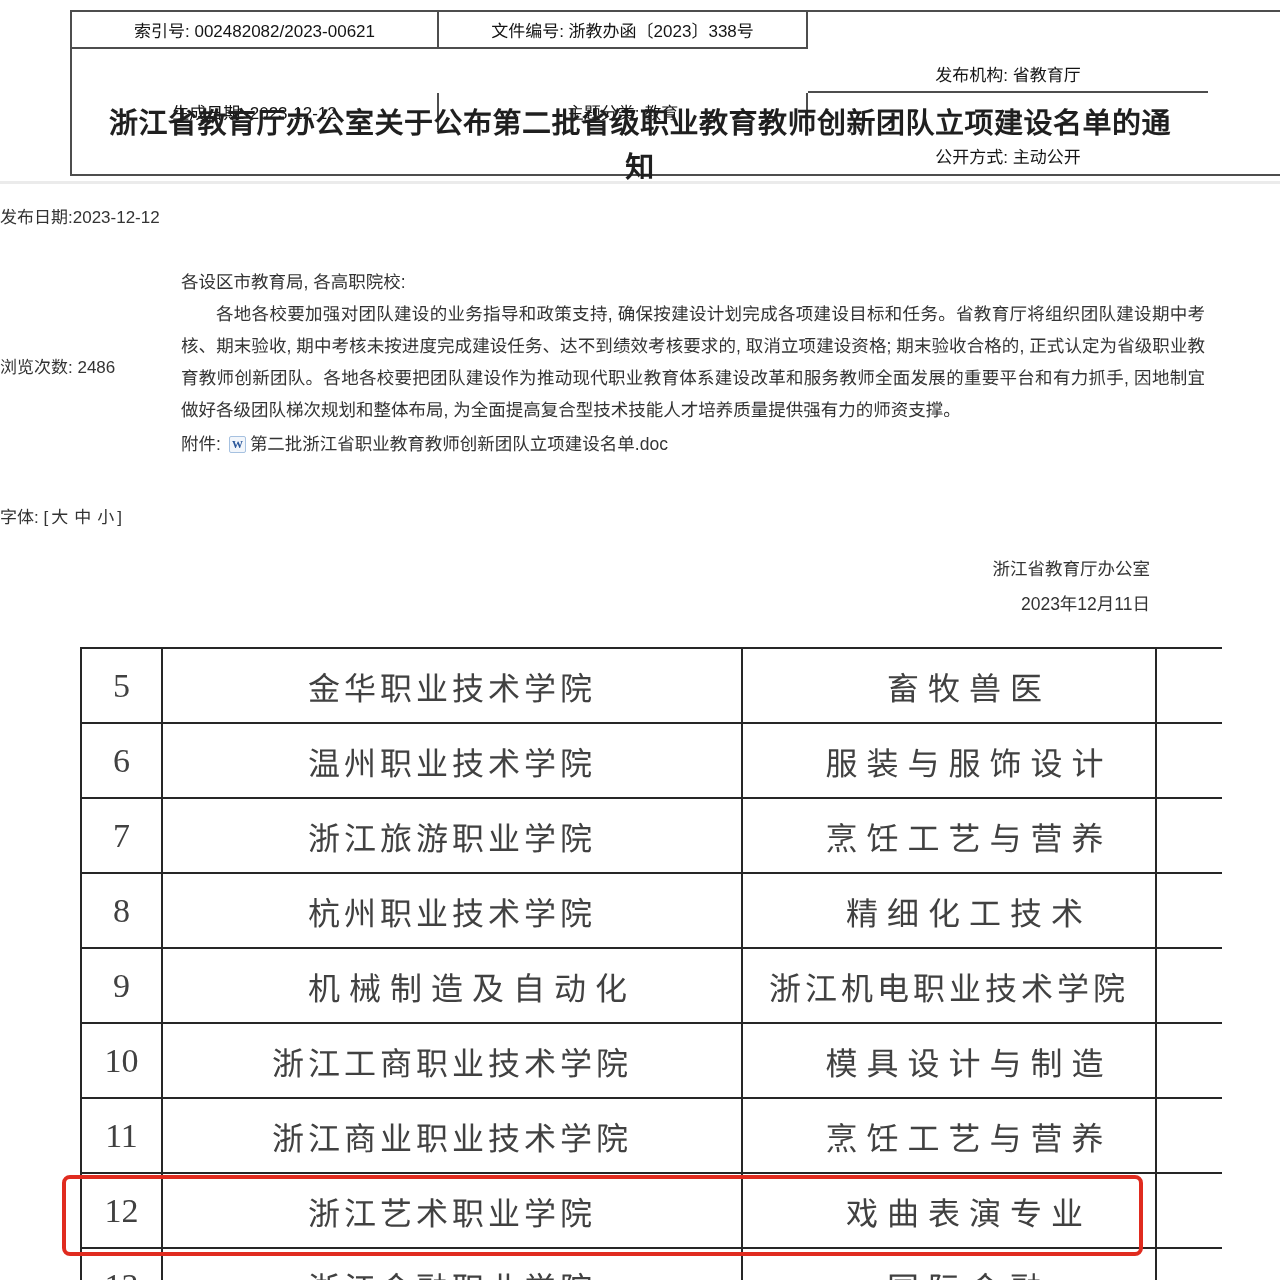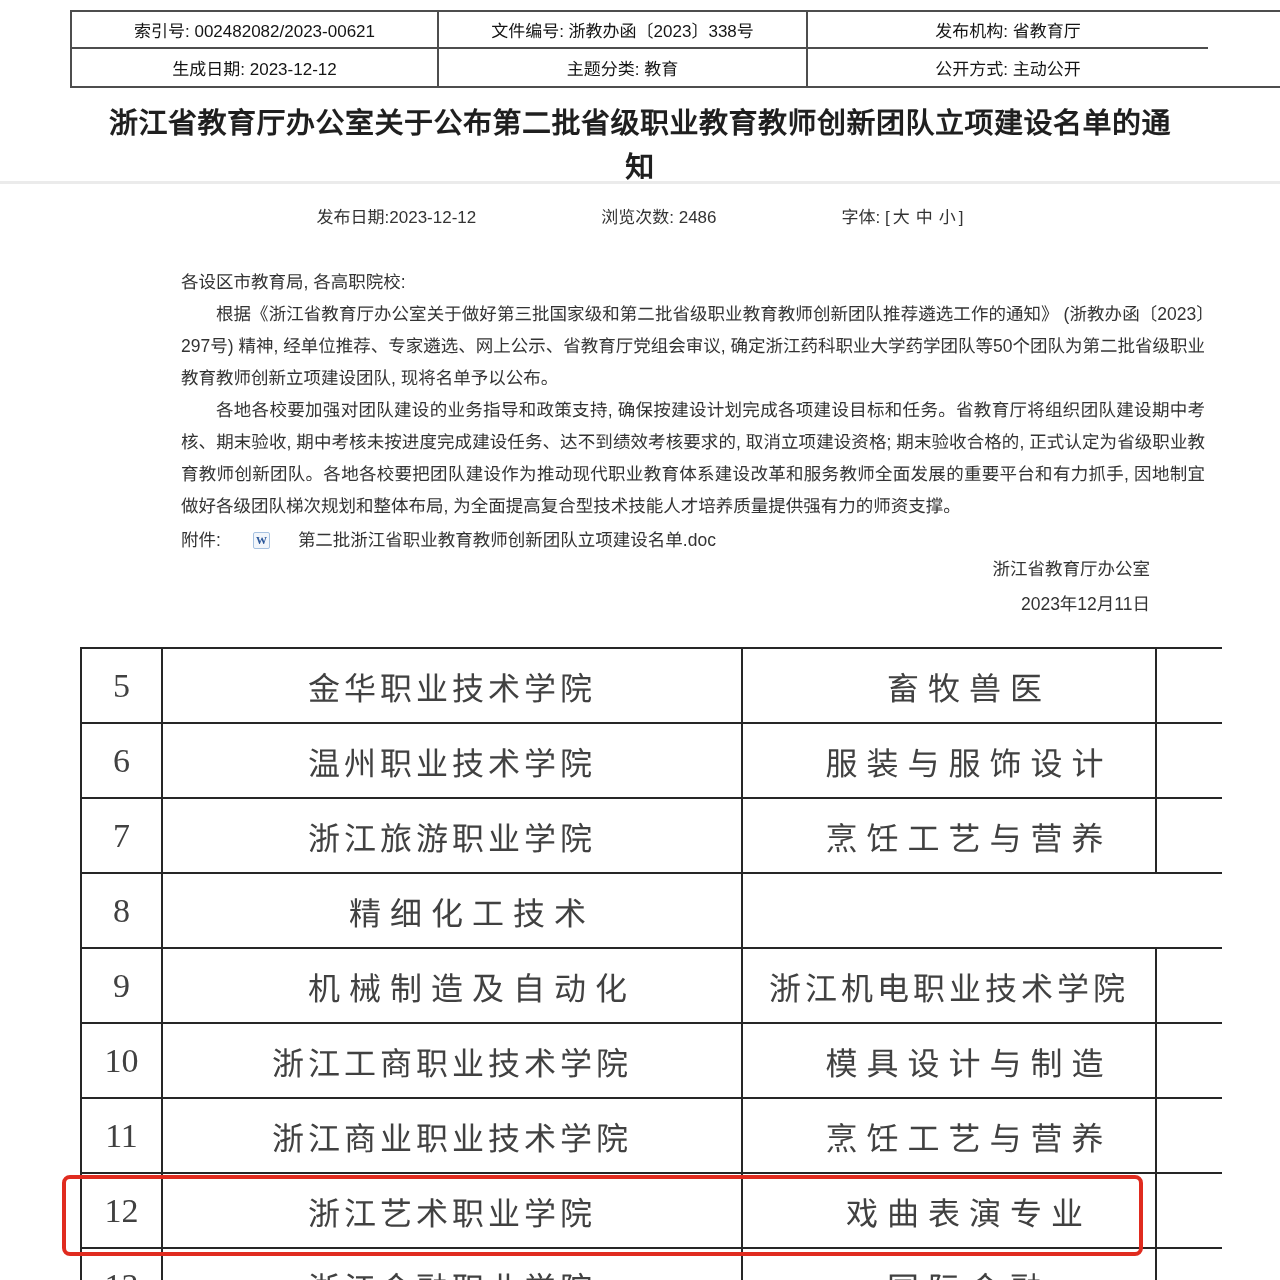--- a/index.html
+++ b/index.html
@@ -22,53 +22,53 @@
     border: 2px solid #4d4d4d;
   }
   .meta-cell {
     height: 37px;
     display: flex; align-items: center; justify-content: center;
     font-size: 17px; color: #141414; font-weight: 500;
     border-right: 2px solid #4d4d4d;
     border-bottom: 2px solid #4d4d4d;
     white-space: nowrap;
   }
-  .meta-cell:nth-child(3n) { border-right: none; }
+  .meta-cell:nth-child(3n) { border-right: none; margin-top: 44px; }
   .meta-cell:nth-child(n+4) { border-bottom: none; }
 
   
   .doc-title {
     position: absolute; top: 101px; left: 50%; transform: translateX(-50%);
     width: 1072px;
     text-align: center;
     font-size: 29px; line-height: 44px; font-weight: 600;
     color: #1f1f1f; letter-spacing: 0.5px;
   }
   .title-divider {
     position: absolute; top: 181px; left: 0; width: 1280px; height: 3px;
     background: #ebebeb; border: none;
   }
 
   
   .pub-info {
     position: absolute; top: 203px; left: 0; width: 1280px;
     display: flex; justify-content: center; gap: 125px;
-    font-size: 17px; color: #333; white-space: nowrap;
+    font-size: 17px; color: #333; white-space: nowrap; flex-direction: column;
   }
   .font-size-widget .opt { cursor: pointer; margin: 0 3px; }
 
   
   .doc-body {
     position: absolute; top: 266px; left: 144px; width: 1024px;
     font-size: 17.5px; line-height: 32px; color: #333;
     text-align: justify;
     margin-left: 37px;
   }
   .doc-body p.indent { text-indent: 2em; }
-  .attachment-line { margin-top: 2px; display: flex; align-items: center; gap: 24px; }
+  .attachment-line { margin-top: 2px; display: flex; align-items: center; }
   .doc-icon {
     display: inline-flex; align-items: center; justify-content: center;
     width: 17px; height: 17px; margin: 0 4px 0 8px;
     border: 1px solid #a6c1e0; border-radius: 2px;
     background: #f2f6fb;
     font-size: 11px; font-weight: bold; line-height: 1;
     font-family: "Liberation Serif", serif;
   }
   .attachment-link { color: #333; text-decoration: none; cursor: pointer; }
 
@@ -130,21 +130,20 @@
   <div class="pub-info">
     <span>发布日期:2023-12-12</span>
     <span>浏览次数: 2486</span>
     <span class="font-size-widget">
       <span>字体: [</span><span class="opt">大</span><span class="opt">中</span><span class="opt">小</span><span>]</span>
     </span>
   </div>
 
   <div class="doc-body">
     <p>各设区市教育局, 各高职院校:</p>
-    <p class="indent">根据《浙江省教育厅办公室关于做好第三批国家级和第二批省级职业教育教师创新团队推荐遴选工作的通知》 (浙教办函〔2023〕297号) 精神, 经单位推荐、专家遴选、网上公示、省教育厅党组会审议, 确定浙江药科职业大学药学团队等50个团队为第二批省级职业教育教师创新立项建设团队, 现将名单予以公布。</p>
     <p class="indent">各地各校要加强对团队建设的业务指导和政策支持, 确保按建设计划完成各项建设目标和任务。省教育厅将组织团队建设期中考核、期末验收, 期中考核未按进度完成建设任务、达不到绩效考核要求的, 取消立项建设资格; 期末验收合格的, 正式认定为省级职业教育教师创新团队。各地各校要把团队建设作为推动现代职业教育体系建设改革和服务教师全面发展的重要平台和有力抓手, 因地制宜做好各级团队梯次规划和整体布局, 为全面提高复合型技术技能人才培养质量提供强有力的师资支撑。</p>
     <p class="attachment-line">
       <span>附件:</span>
       <span class="doc-icon" style="color: rgb(43, 87, 154);">W</span>
       <a class="attachment-link">第二批浙江省职业教育教师创新团队立项建设名单.doc</a>
     </p>
   </div>
 
   <div class="signature">
     <div>浙江省教育厅办公室</div>
@@ -165,20 +164,21 @@
       <div class="td extra"></div>
     </div>
       <div class="trow">
       <div class="td num">7</div>
       <div class="td college">浙江旅游职业学院</div>
       <div class="td program">烹饪工艺与营养</div>
       <div class="td extra"></div>
     </div>
       <div class="trow">
       <div class="td num">8</div>
+      <div class="td college">杭州职业技术学院</div>
       <div class="td program">精细化工技术</div>
       <div class="td extra"></div>
     </div>
       <div class="trow">
       <div class="td num">9</div>
       <div class="td program">机械制造及自动化</div>
       <div class="td college">浙江机电职业技术学院</div>
       <div class="td extra"></div>
     </div>
       <div class="trow">

